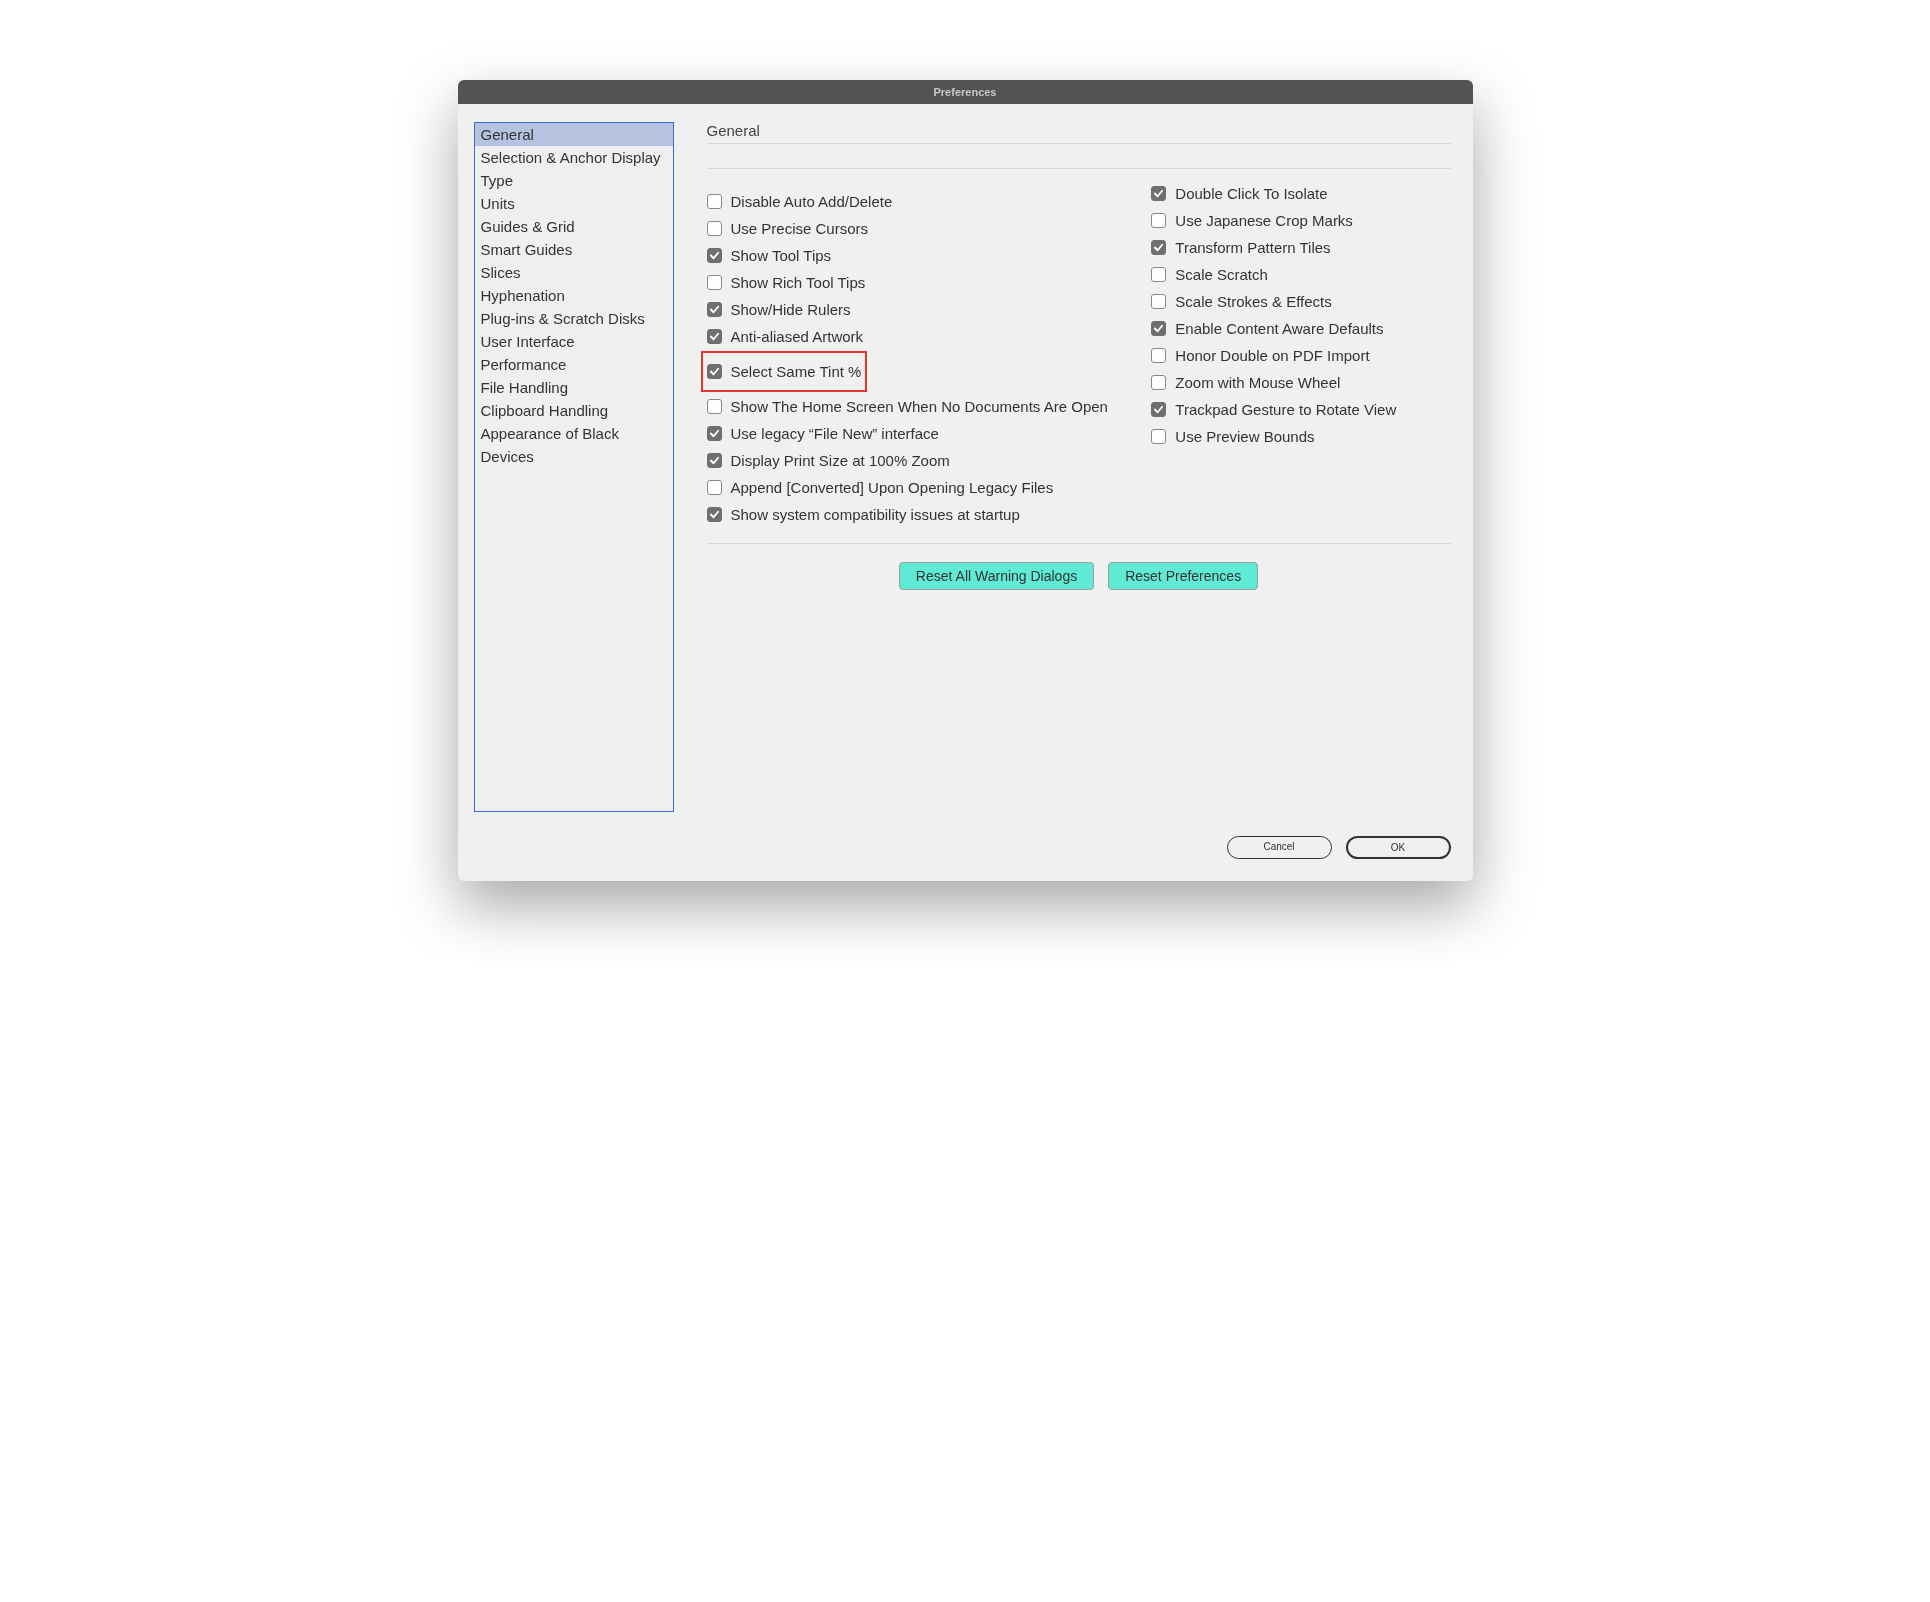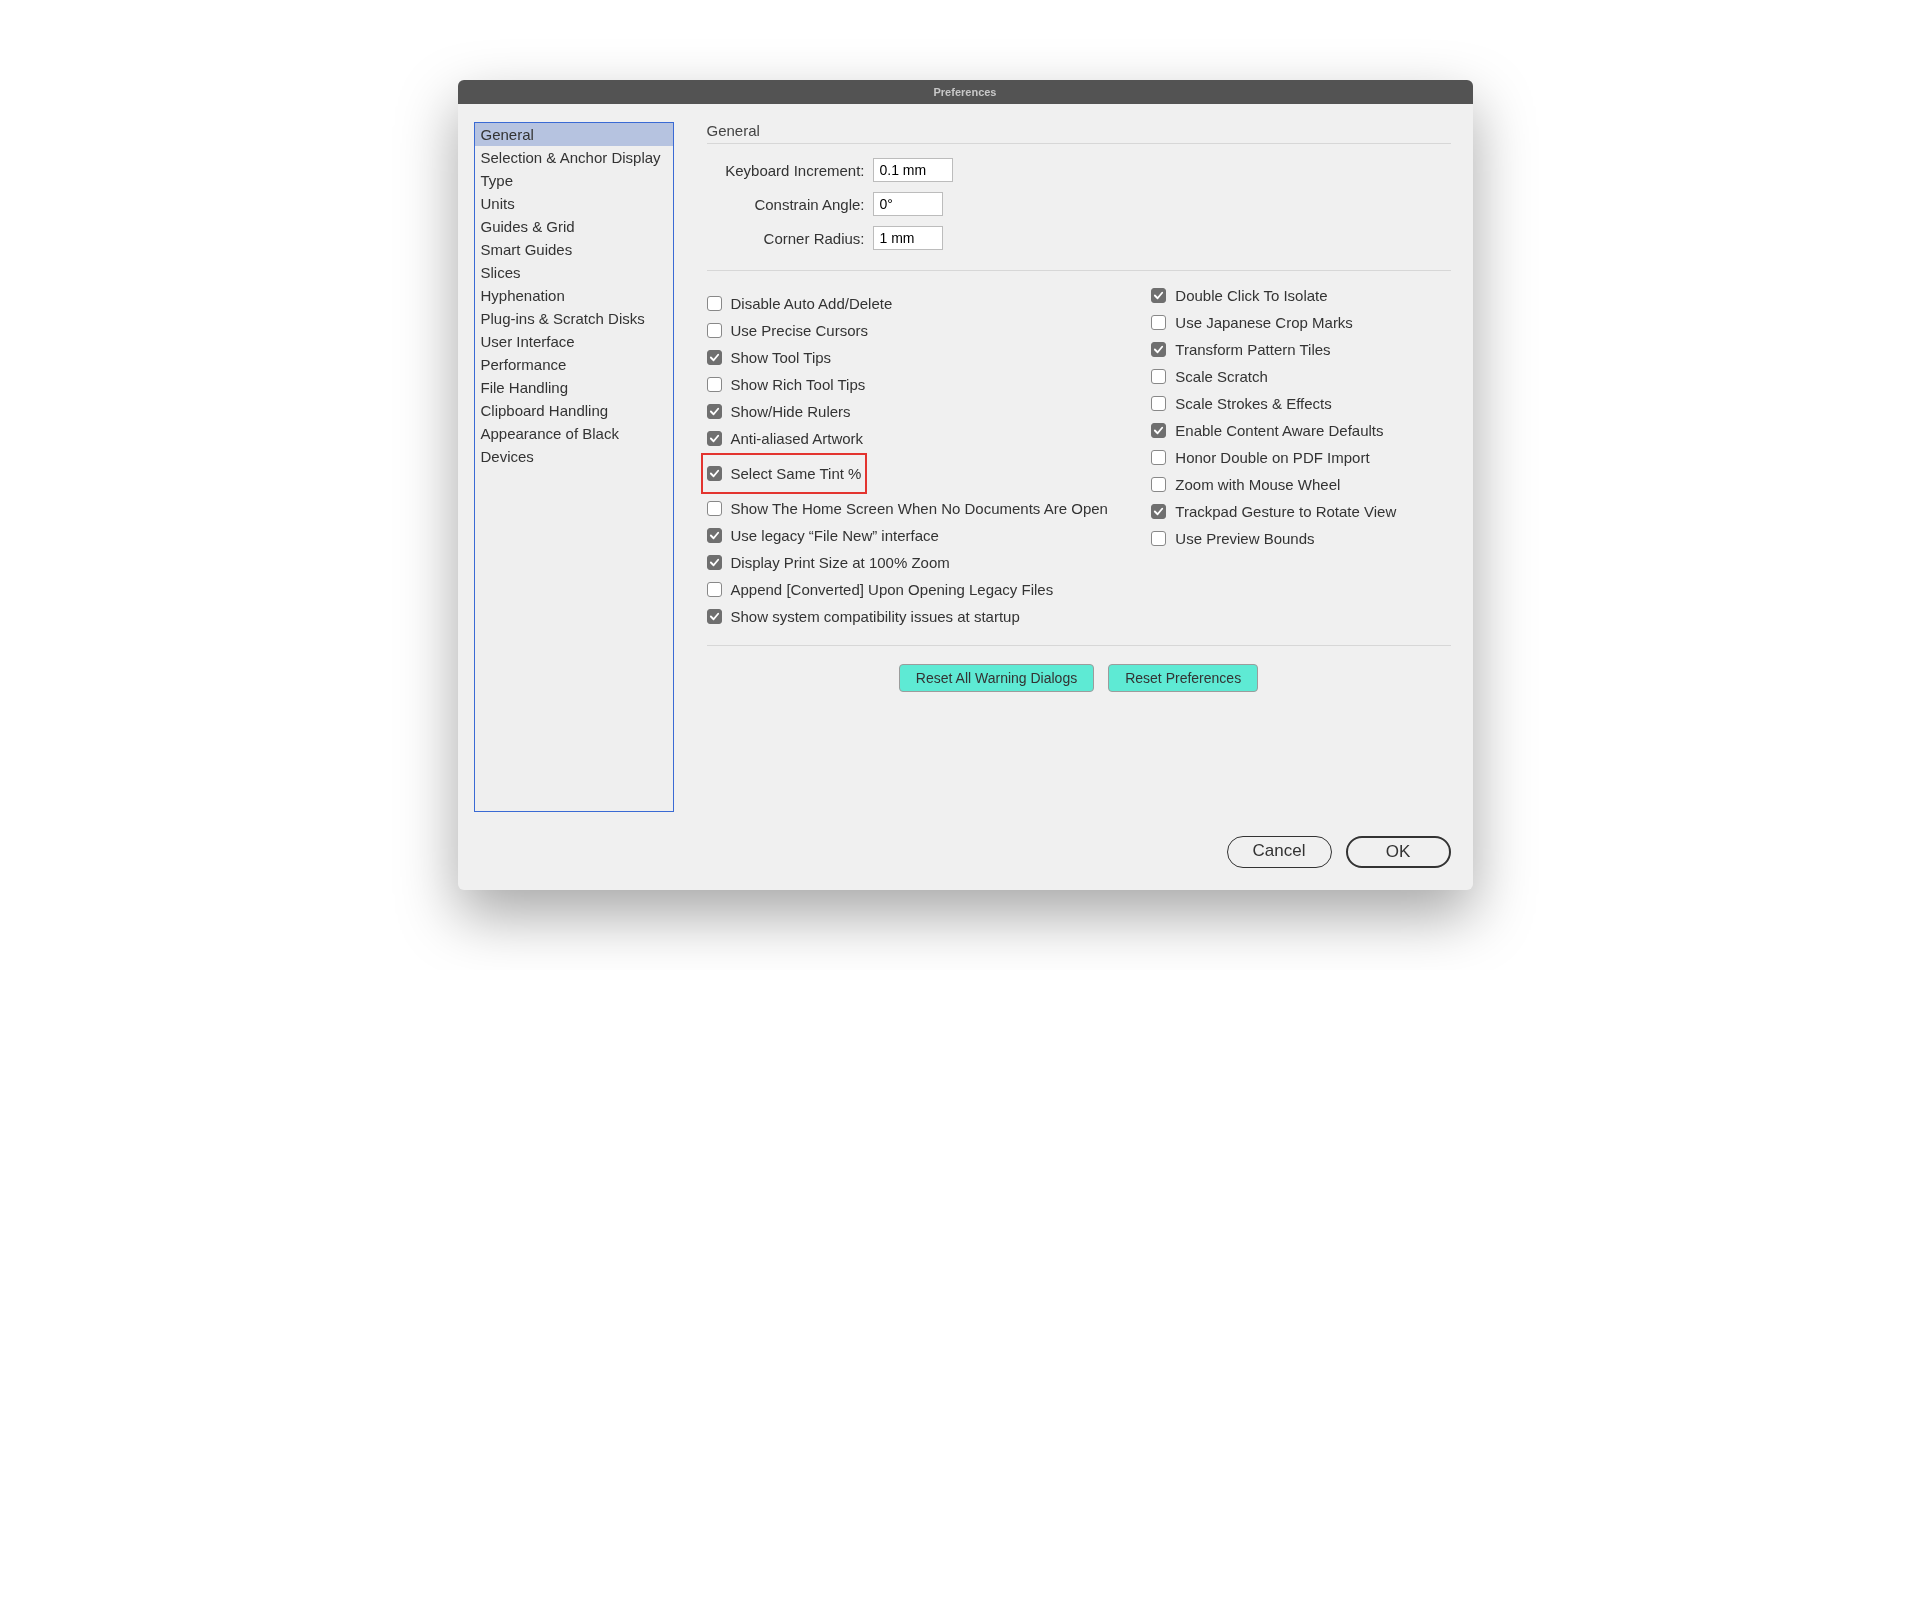--- a/index.html
+++ b/index.html
@@ -150,21 +150,21 @@
     justify-content: flex-end;
     gap: 14px;
     padding: 0 22px 22px 22px;
   }
   .footer-btn {
     border: 1.5px solid #333;
     border-radius: 20px;
     padding: 4px 0;
     width: 105px;
     text-align: center;
-    font-size: 17px;
+    font-size: 10px;
     background: #f0f0f0;
     cursor: default;
   }
   .footer-btn.primary { border-width: 2px; }
 </style>
 </head>
 <body>
 
 <div class="dialog">
   <div class="titlebar">Preferences</div>
@@ -185,34 +185,20 @@
       <div class="sidebar-item">Performance</div>
       <div class="sidebar-item">File Handling</div>
       <div class="sidebar-item">Clipboard Handling</div>
       <div class="sidebar-item">Appearance of Black</div>
       <div class="sidebar-item">Devices</div>
     </div>
 
     <div class="main">
       <div class="section-title">General</div>
 
-      <div class="field-rows">
-        <div class="field-row">
-          <span class="field-label">Keyboard Increment:</span>
-          <input class="field-input" value="0.1 mm" style="">
-        </div>
-        <div class="field-row">
-          <span class="field-label">Constrain Angle:</span>
-          <input class="field-input" style="width: 70px;" value="0°">
-        </div>
-        <div class="field-row">
-          <span class="field-label">Corner Radius:</span>
-          <input class="field-input" style="width: 70px;" value="1 mm">
-        </div>
-      </div>
 
       <div class="divider"></div>
 
       <div class="checkbox-cols">
         <div class="col left" id="col-left">
             <div class="chk-row">
               <span class="chk"></span>
               <span>Disable Auto Add/Delete</span>
             </div>
             <div class="chk-row">

